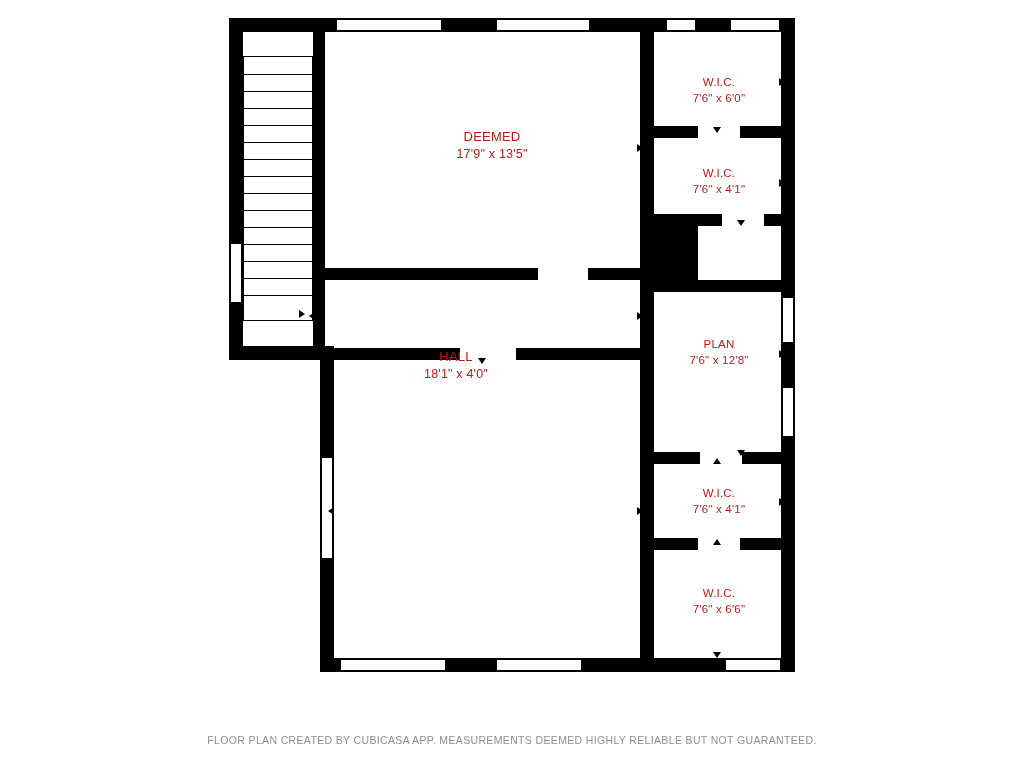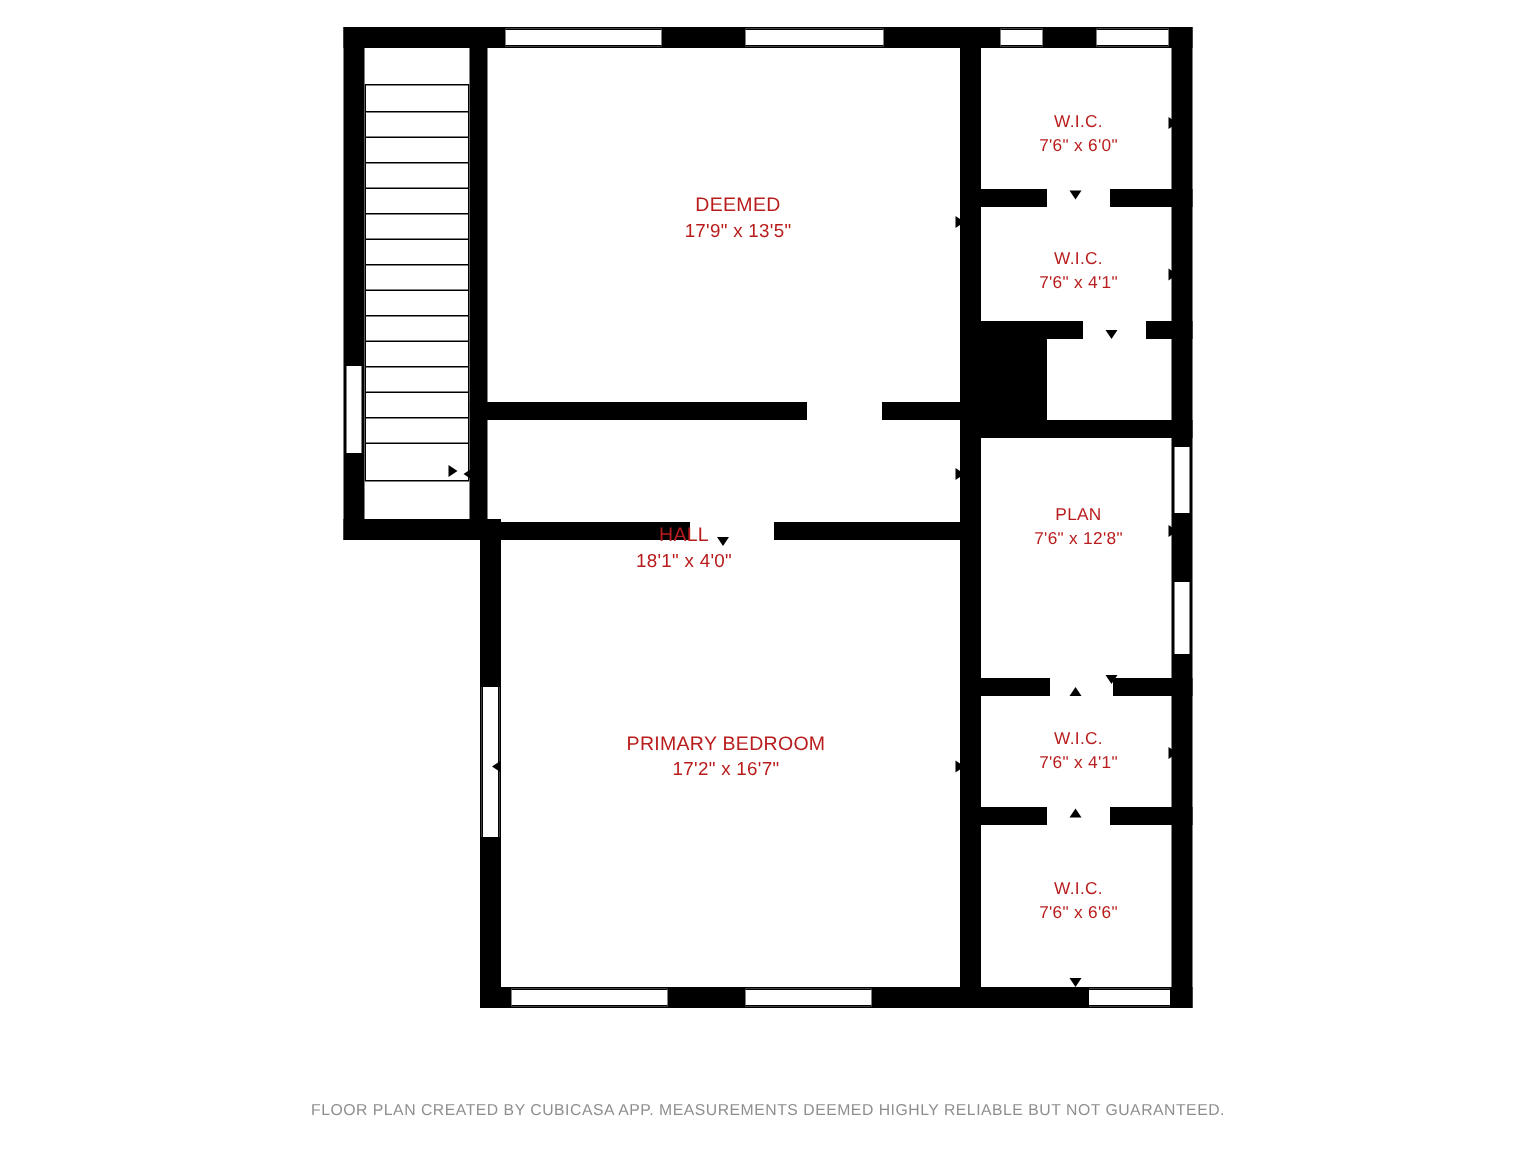--- a/index.html
+++ b/index.html
@@ -233,24 +233,20 @@
   <div class="room-label" style="left:492px; top:146px;">
     <span class="name">DEEMED</span>
     <span class="dims">17'9" x 13'5"</span>
   </div>
 
   <div class="room-label" style="left:456px; top:318px;margin-top:48px;">
     <span class="name">HALL</span>
     <span class="dims">18'1" x 4'0"</span>
   </div>
 
-  <div class="room-label" style="left:484px; top:505px;">
-    <span class="name">PRIMARY BEDROOM</span>
-    <span class="dims">17'2" x 16'7"</span>
-  </div>
 
   <div class="room-label small" style="left:719px; top:90px;">
     <span class="name">W.I.C.</span>
     <span class="dims">7'6" x 6'0"</span>
   </div>
 
   <div class="room-label small" style="left:719px; top:181px;">
     <span class="name">W.I.C.</span>
     <span class="dims">7'6" x 4'1"</span>
   </div>

